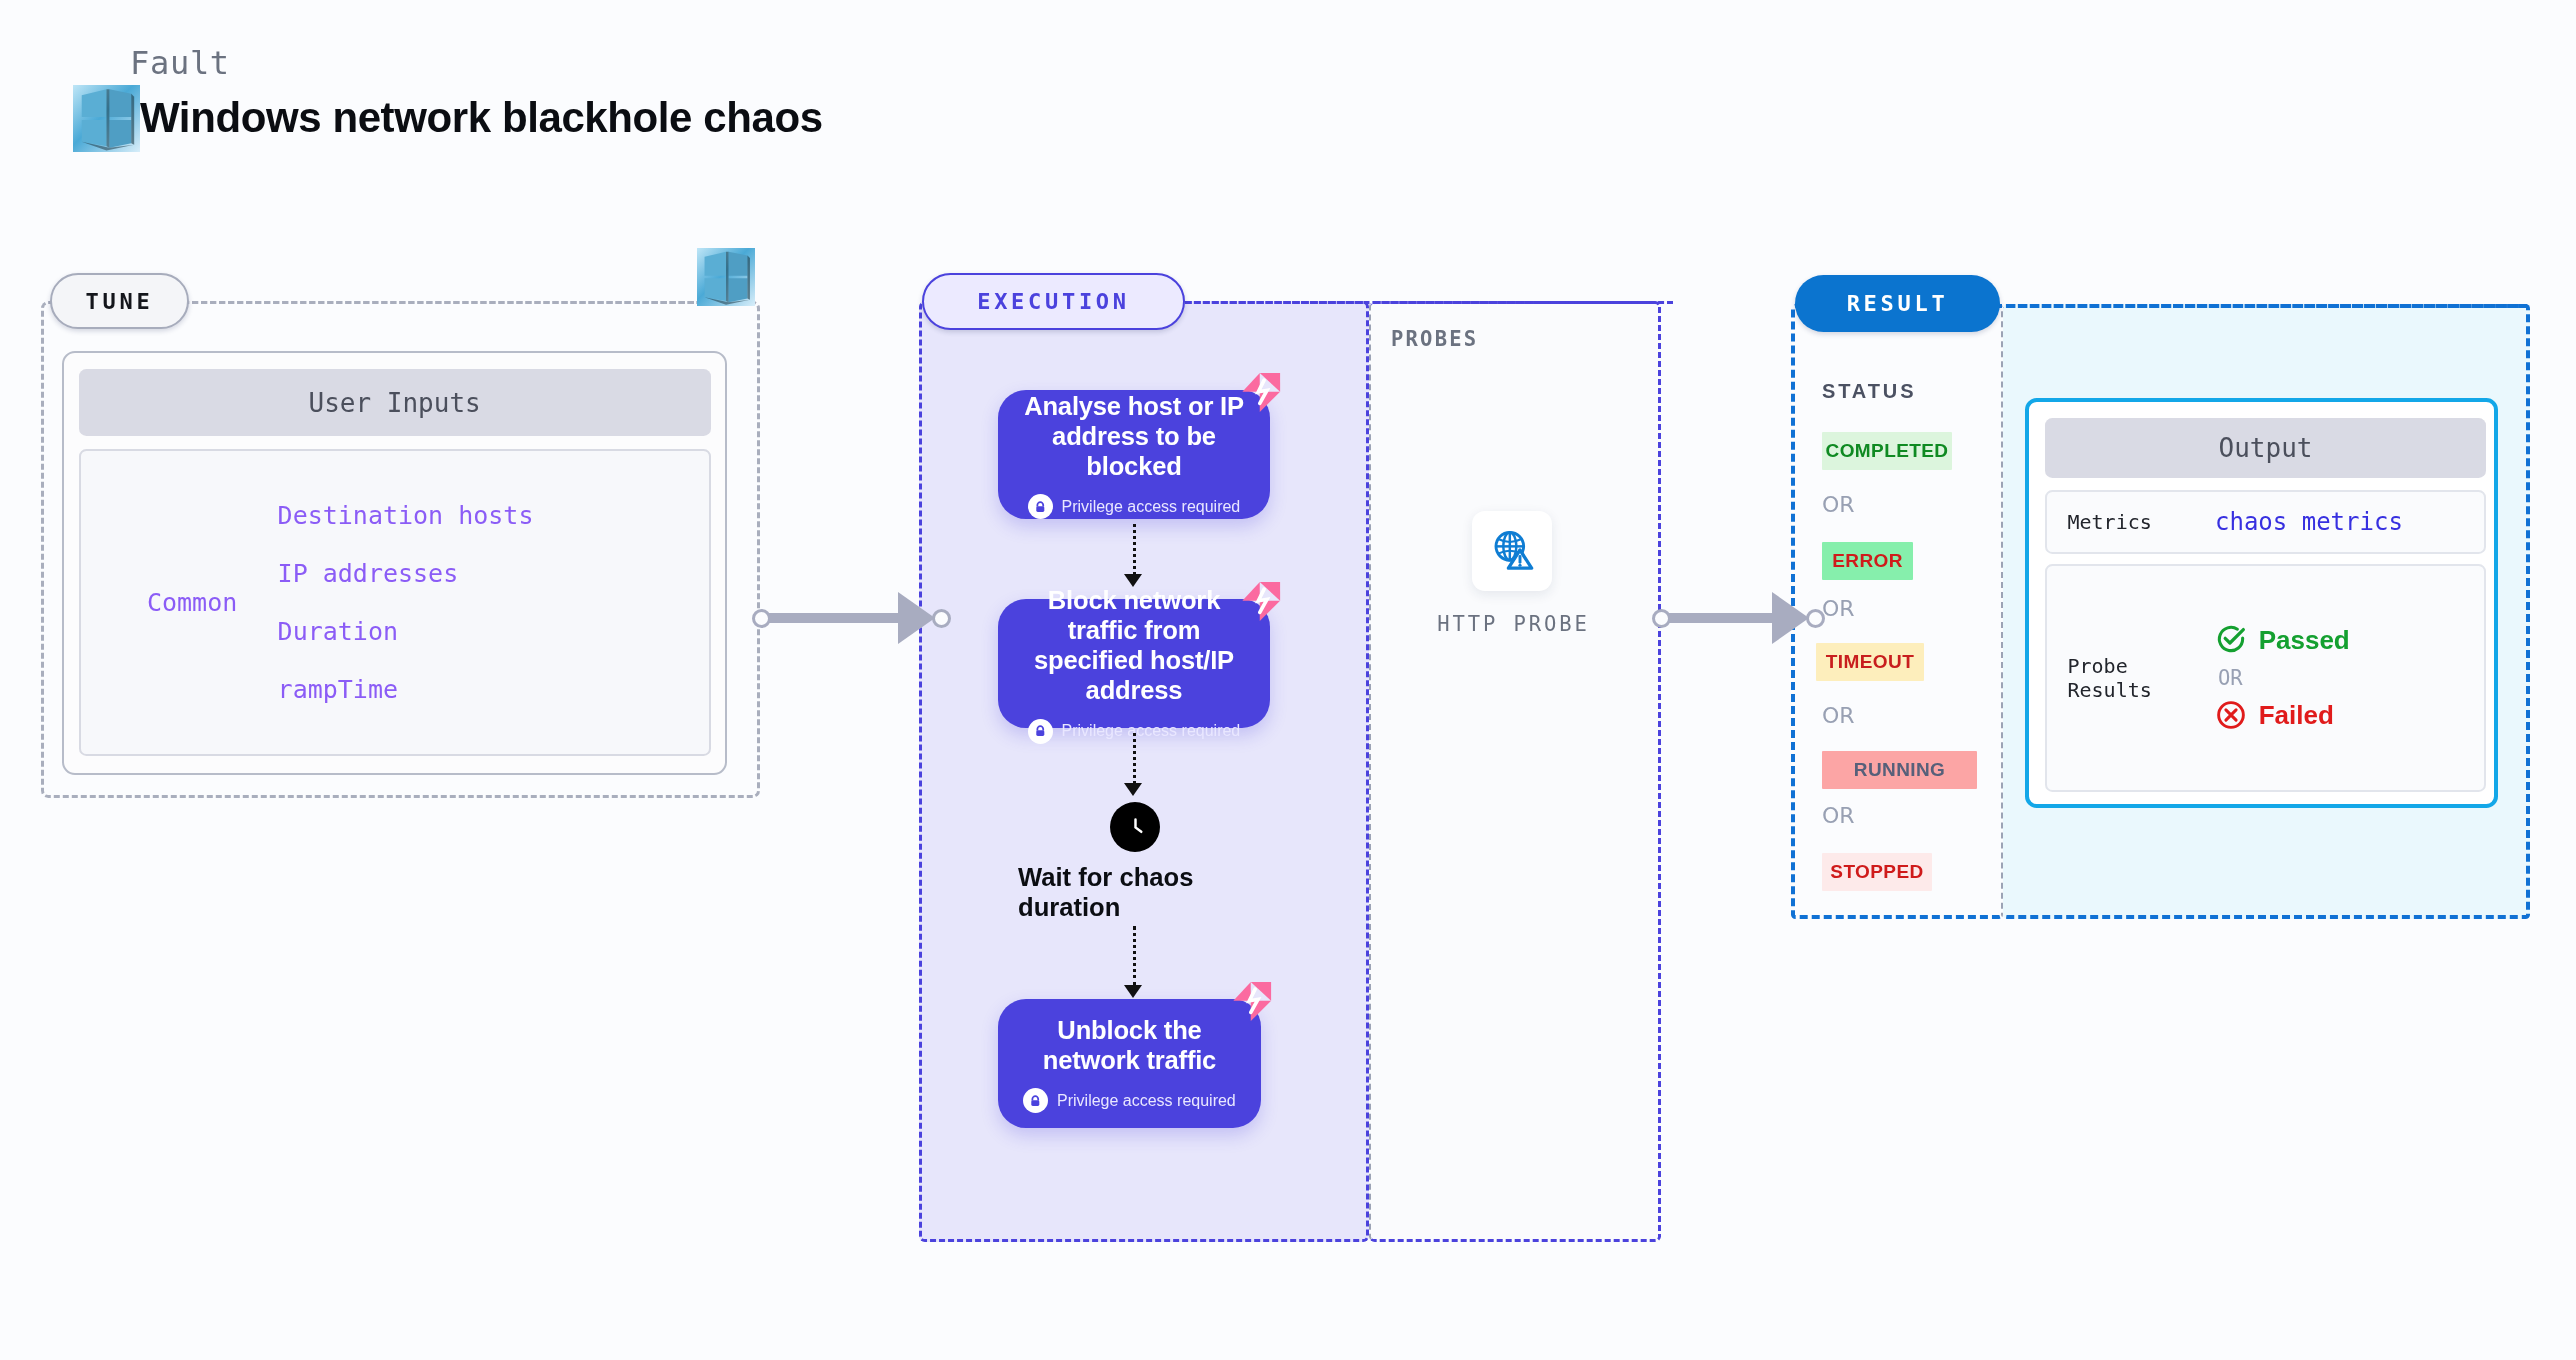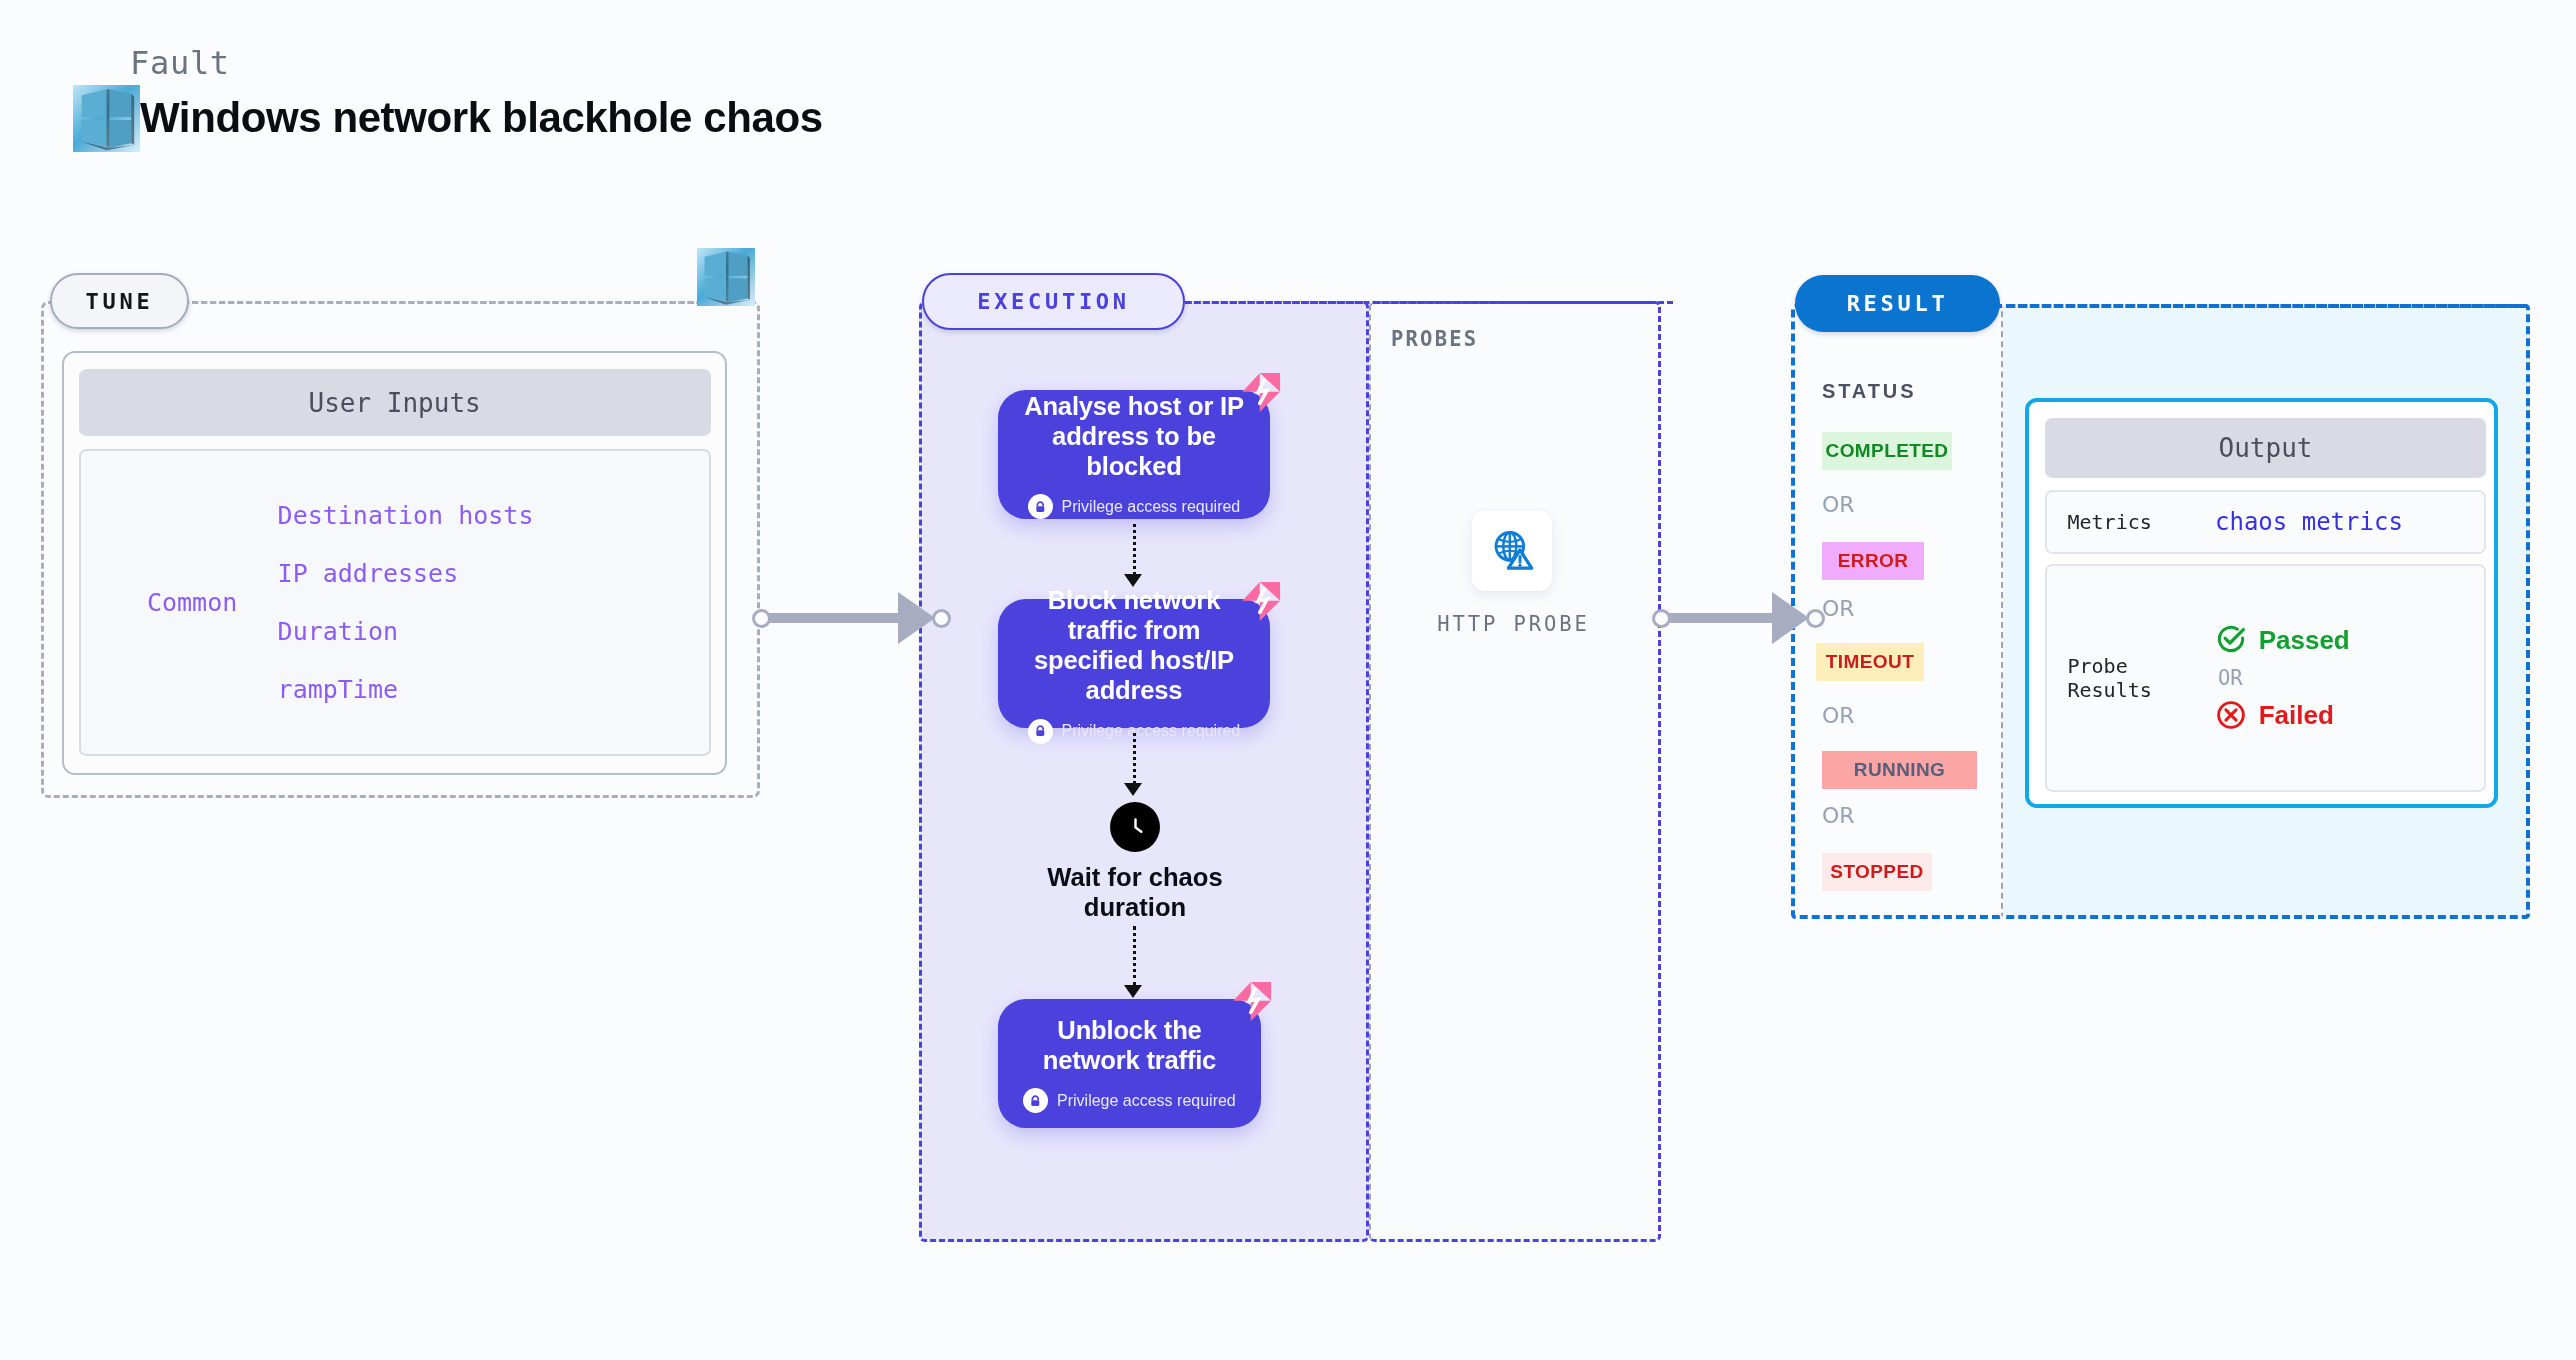--- a/index.html
+++ b/index.html
@@ -136,21 +136,21 @@
     border-top:13px solid #111;
   }
 
   #wait-node{position:absolute;display:flex;flex-direction:column;align-items:center;}
   #clock-circle{
     width:50px;height:50px;border-radius:50%;background:#000;
     display:flex;align-items:center;justify-content:center;
   }
   #wait-label{
     margin-top:10.2px;font-size:25.6px;font-weight:bold;color:#0b0d12;
-    text-align:center;line-height:1.18;width:234px;
+    text-align:left;line-height:1.18;width:234px;
   }
 
   #probe-tile{
     position:absolute;left:1472px;top:511px;width:80px;height:80px;
     background:#ffffff;border-radius:13px;
     display:flex;align-items:center;justify-content:center;
     box-shadow:0 3.7px 11.7px rgba(20,40,80,.09);
   }
   #probe-caption{
     position:absolute;left:1417px;top:612px;width:193px;text-align:center;
@@ -418,21 +418,21 @@
     <span>RESULT</span>
   </div>
 
   <div id="status-caption">STATUS</div>
 
   <div class="status-chip" style="left:1822px;top:432px;width:130px;background:#dcf5dd;color:#0f8a22;">
     <span>COMPLETED</span>
   </div>
   <div class="or-text" style="left:1822px;top:492px;">OR</div>
 
-  <div class="status-chip" style="left:1822px;top:542px;width:102px;background:#f0abfc;color:#cf1b1b;">
+  <div class="status-chip" style="left:1822px;top:542px;width:91px;background:#86efac;color:#cf1b1b;">
     <span>ERROR</span>
   </div>
   <div class="or-text" style="left:1822px;top:596px;">OR</div>
 
   <div class="status-chip" style="left:1816px;top:643px;width:108px;background:#fdeebc;color:#c81e1e;">
     <span>TIMEOUT</span>
   </div>
   <div class="or-text" style="left:1822px;top:703px;">OR</div>
 
   <div class="status-chip" style="left:1822px;top:751px;width:155px;background:#fca5a5;color:#57607a;">

